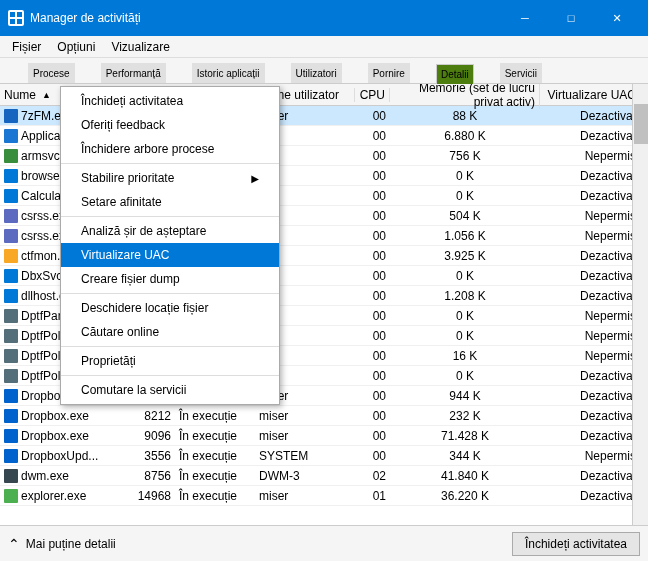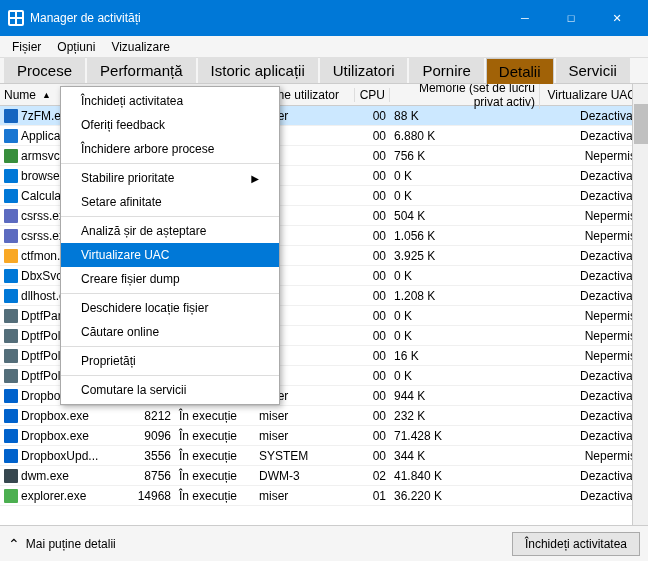--- a/index.html
+++ b/index.html
@@ -41,30 +41,31 @@
     
     .tabs {
       background: #f5f5f5;
       height: 26px;
       display: flex;
       align-items: flex-end;
       padding: 0 4px;
       border-bottom: 1px solid #ccc;
     }
     .tab {
-      padding: 4px 12px;
+      padding: 4px 4px;
       cursor: pointer;
-      font-size: 15px;
+      font-size: 10px;
       border: 1px solid transparent;
       border-bottom: none;
       margin-right: 2px;
       background: #e0e0e0;
+      margin-left: 24px;
     }
     .tab.active {
-      background: #a16207;
+      background: #4d7c0f;
       border-color: #ccc;
       border-bottom: 1px solid white;
       position: relative;
       top: 2px;
     }
 
     
     .table-header {
       background: #f5f5f5;
       display: flex;
@@ -84,21 +85,21 @@
       height: 20px;
       align-items: center;
       border-bottom: 1px solid #f0f0f0;
     }
     .table-row.selected { background: #cce8ff; }
     .row-name { width: 120px; min-width: 120px; padding: 0 4px; white-space: nowrap; overflow: hidden; text-overflow: ellipsis; display: flex; align-items: center; gap: 3px; }
     .row-pid { width: 55px; min-width: 55px; padding: 0 4px; text-align: right; }
     .row-status { width: 80px; min-width: 80px; padding: 8px 4px; }
     .row-user { width: 100px; min-width: 100px; padding: 0 4px; white-space: nowrap; overflow: hidden; text-overflow: ellipsis; }
     .row-cpu { width: 35px; min-width: 35px; padding: 0 4px; text-align: right; }
-    .row-mem { width: 150px; min-width: 150px; padding: 0 4px; text-align: left; }
+    .row-mem { width: 150px; min-width: 150px; padding: 0 4px; text-align: center; }
     .row-virt { width: 100px; min-width: 100px; padding: 0 4px; text-align: right; }
 
     
     .proc-icon { width: 14px; height: 14px; min-width: 14px; border-radius: 1px; display: inline-block; }
 
     
     .context-menu {
       position: absolute;
       top: 2px;
       left: 60px;

